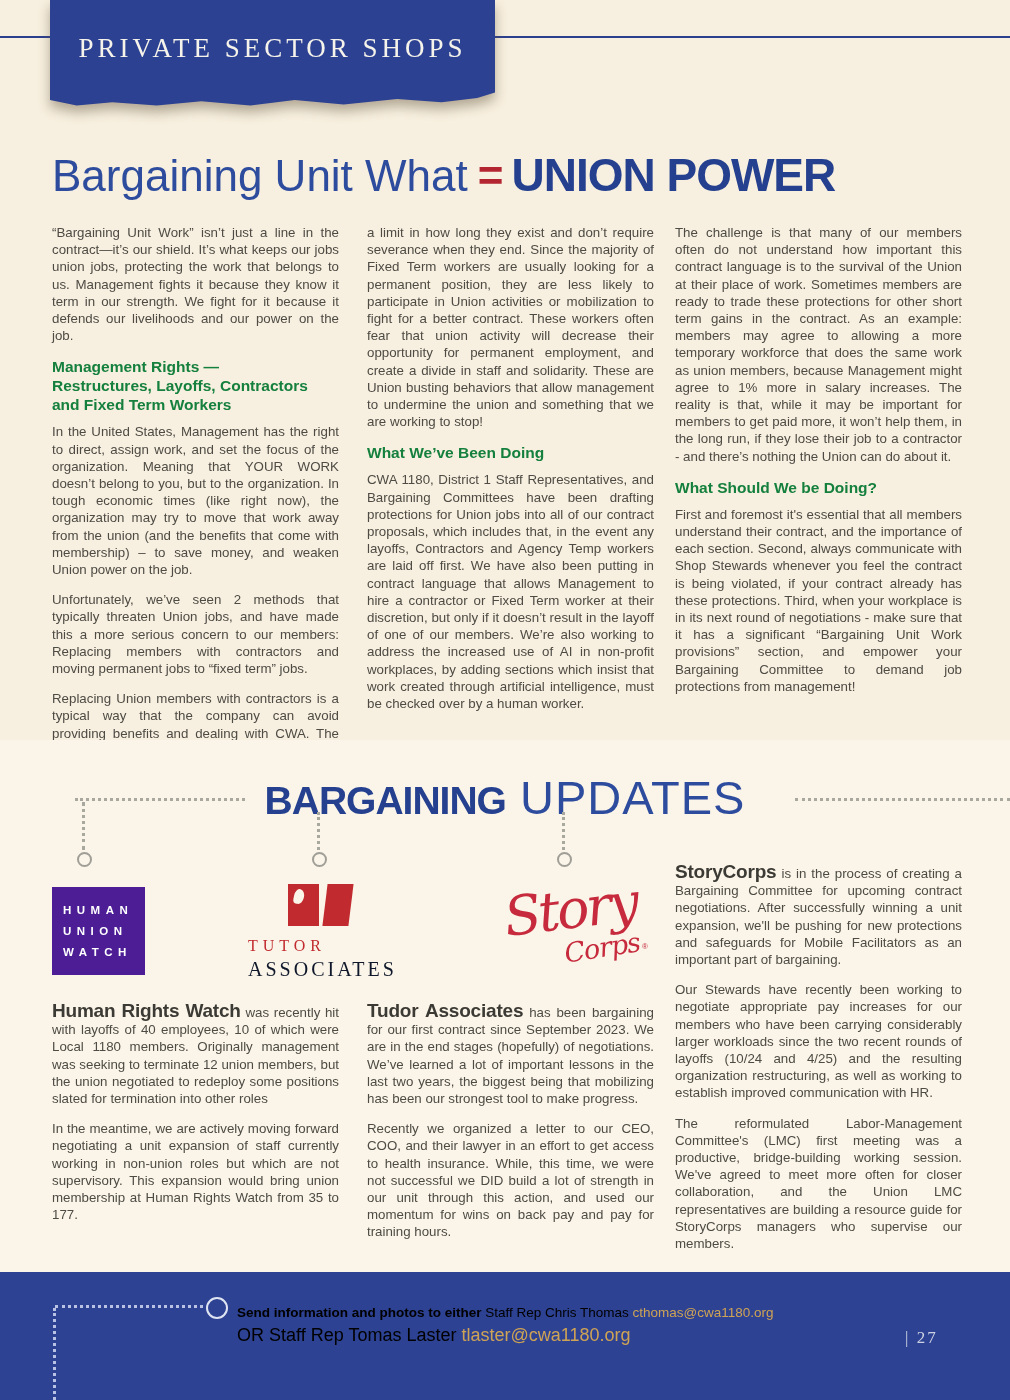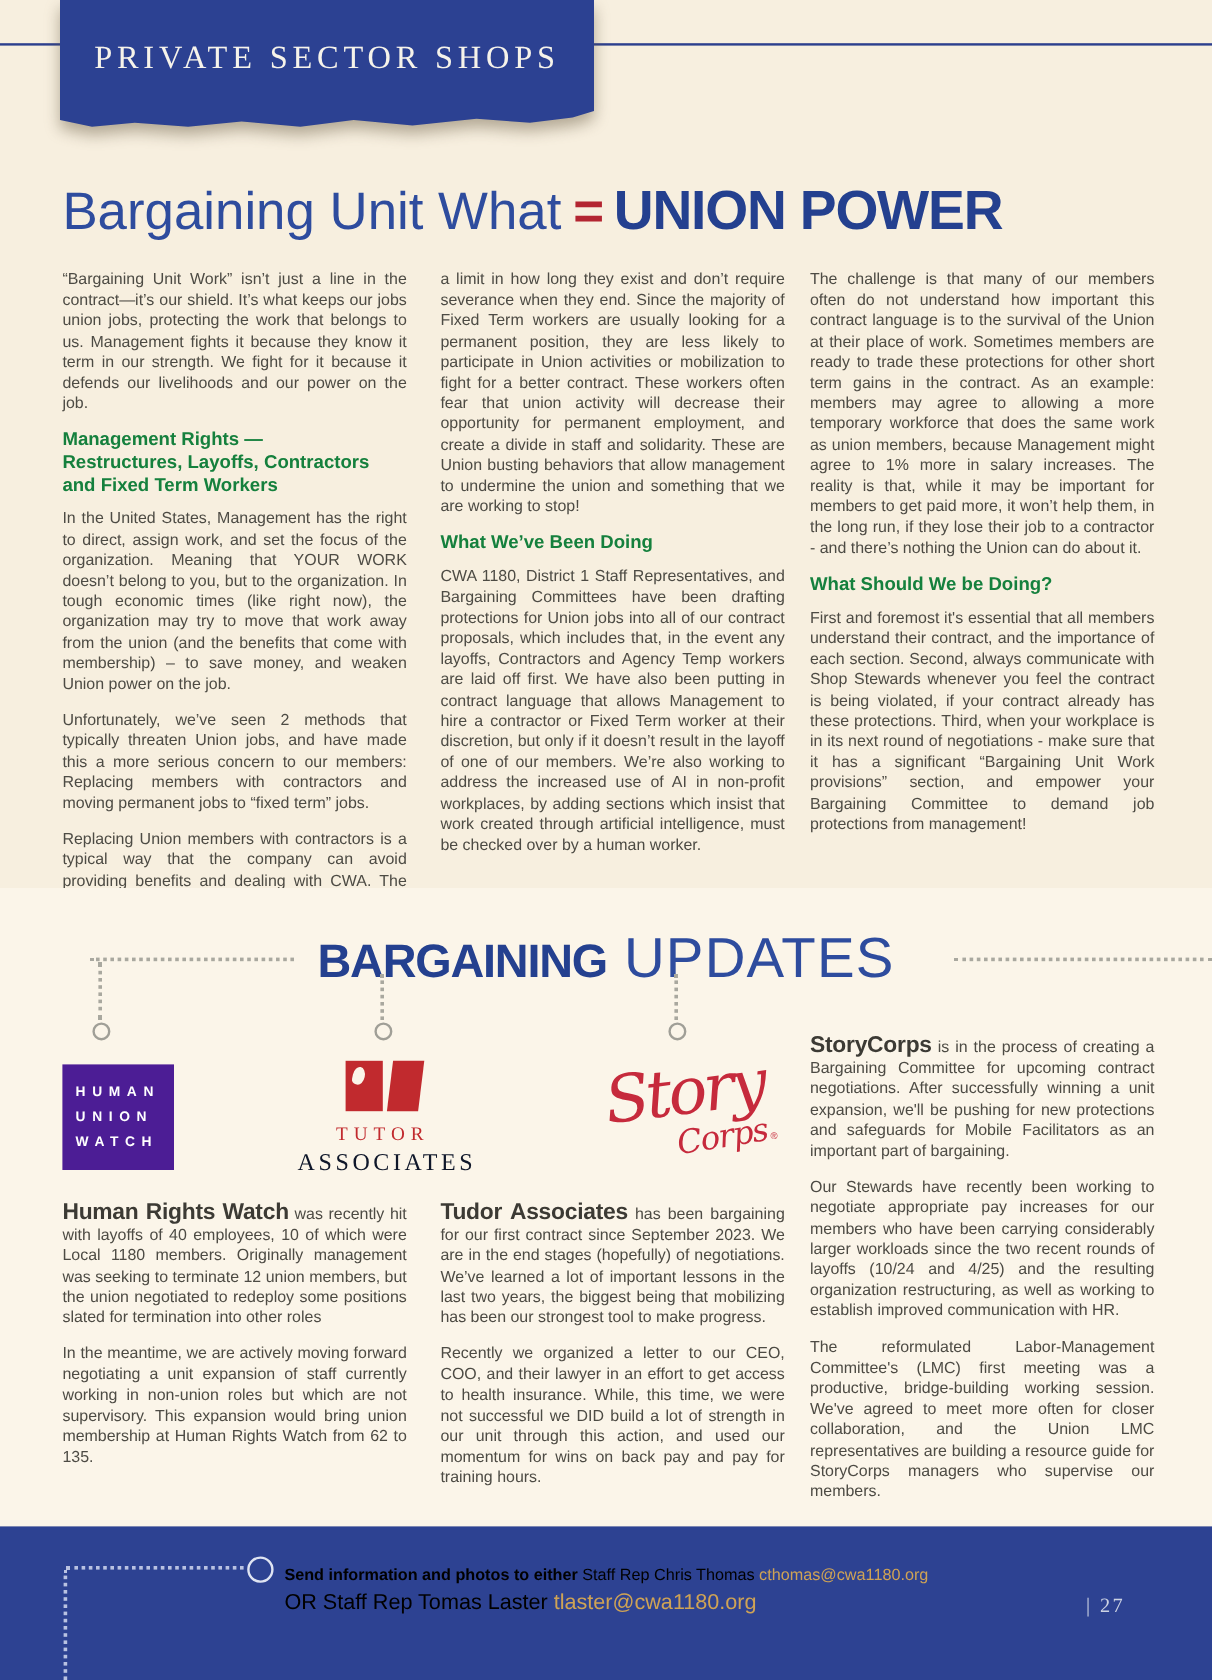--- a/index.html
+++ b/index.html
@@ -33,21 +33,21 @@
   .bu-bold{font-size:39px;font-weight:900;color:#24408f;letter-spacing:-1px;}
   .bu-light{font-size:47px;font-weight:400;color:#2e4c9e;letter-spacing:1px;}
   .dot-h{position:absolute;border-top:3px dotted #a9a89f;height:0;}
   .dot-v{position:absolute;border-left:3px dotted #a9a89f;width:0;}
   .dot-circle{position:absolute;width:11px;height:11px;border:2px solid #a09f97;border-radius:50%;background:transparent;}
 
   
   .logo-hrw{position:absolute;left:52px;top:887px;width:93px;height:88px;background:#4c1d95;
     display:flex;flex-direction:column;justify-content:center;padding-left:11px;box-sizing:border-box;}
   .logo-hrw span{color:#fff;font-size:11.5px;font-weight:bold;letter-spacing:5.5px;line-height:21px;}
-  .logo-tutor{position:absolute;left:248px;top:884px;width:142px;text-align:center;}
+  .logo-tutor{position:absolute;left:248px;top:884px;width:142px;}
   .tutor-blocks{display:flex;justify-content:center;align-items:flex-start;height:46px;}
   .tb-left{position:relative;width:31px;height:42px;background:#c12a2e;}
   .tb-drop{position:absolute;left:6px;top:5px;width:10px;height:15px;background:#fbf5e9;
     border-radius:50% 50% 50% 4px;transform:rotate(12deg);}
   .tb-right{width:26px;height:42px;background:#c12a2e;transform:skewX(-7deg);margin-left:6px;}
   .tutor-l1{display:block;margin-top:7px;color:#c12a2e;font-family:"Liberation Serif",serif;font-size:16px;letter-spacing:5px;}
   .tutor-l2{display:block;margin-top:3px;color:#0f172a;font-family:"Liberation Serif",serif;font-size:20px;letter-spacing:3px;}
   .logo-story{position:absolute;left:496px;top:876px;width:160px;height:105px;color:#c62a3c;}
   .story-word{position:absolute;left:8px;top:2px;font-family:"DejaVu Serif",serif;font-style:italic;
     font-size:54px;letter-spacing:-3px;transform:rotate(-7deg);}
@@ -148,21 +148,21 @@
   </div>
 
   <div class="logo-story">
     <span class="story-word">Story</span>
     <span class="story-corps">Corps</span>
     <span class="story-reg">®</span>
   </div>
 
   <div class="ucol u1">
     <p><span class="lead">Human Rights Watch</span> <span>was recently hit with layoffs of 40 employees, 10 of which were Local 1180 members. Originally management was seeking to terminate 12 union members, but the union negotiated to redeploy some positions slated for termination into other roles</span></p>
-    <p>In the meantime, we are actively moving forward negotiating a unit expansion of staff currently working in non-union roles but which are not supervisory. This expansion would bring union membership at Human Rights Watch from 62 to 135.</p>
+    <p>In the meantime, we are actively moving forward negotiating a unit expansion of staff currently working in non-union roles but which are not supervisory. This expansion would bring union membership at Human Rights Watch from 35 to 177.</p>
   </div>
 
   <div class="ucol u2">
     <p><span class="lead">Tudor Associates</span> <span>has been bargaining for our first contract since September 2023. We are in the end stages (hopefully) of negotiations. We’ve learned a lot of important lessons in the last two years, the biggest being that mobilizing has been our strongest tool to make progress.</span></p>
     <p>Recently we organized a letter to our CEO, COO, and their lawyer in an effort to get access to health insurance. While, this time, we were not successful we DID build a lot of strength in our unit through this action, and used our momentum for wins on back pay and pay for training hours.</p>
   </div>
 
   <div class="ucol u3">
     <p><span class="lead">StoryCorps</span> <span>is in the process of creating a Bargaining Committee for upcoming contract negotiations. After successfully winning a unit expansion, we'll be pushing for new protections and safeguards for Mobile Facilitators as an important part of bargaining.</span></p>
     <p>Our Stewards have recently been working to negotiate appropriate pay increases for our members who have been carrying considerably larger workloads since the two recent rounds of layoffs (10/24 and 4/25) and the resulting organization restructuring, as well as working to establish improved communication with HR.</p>

